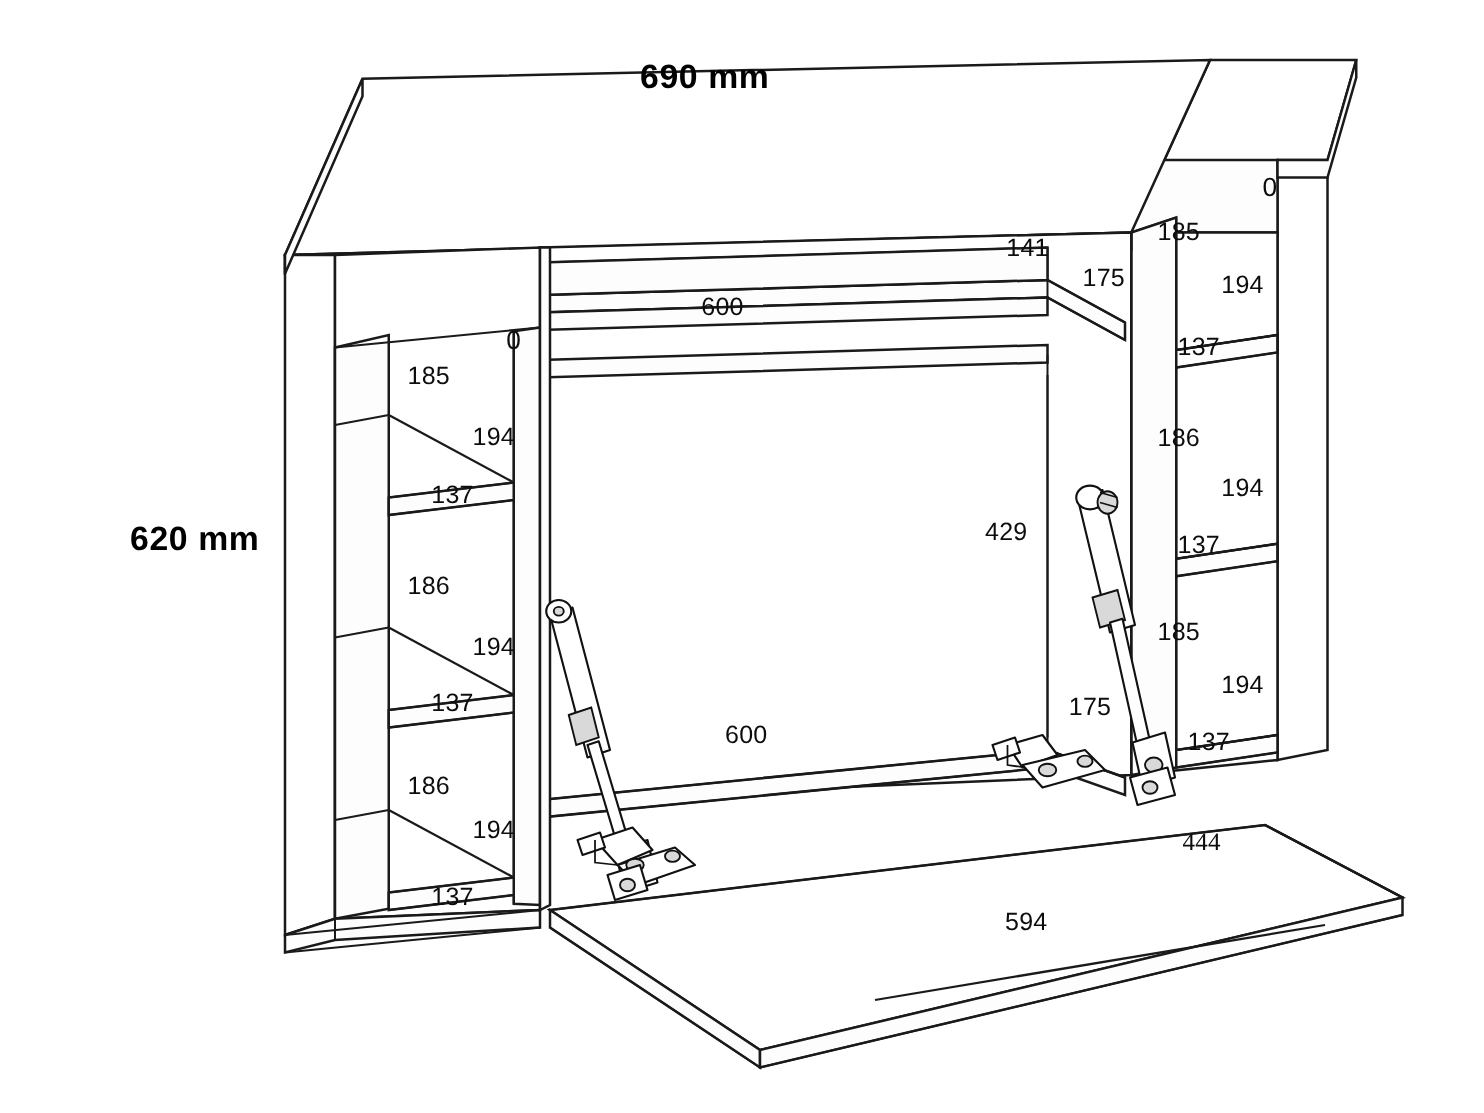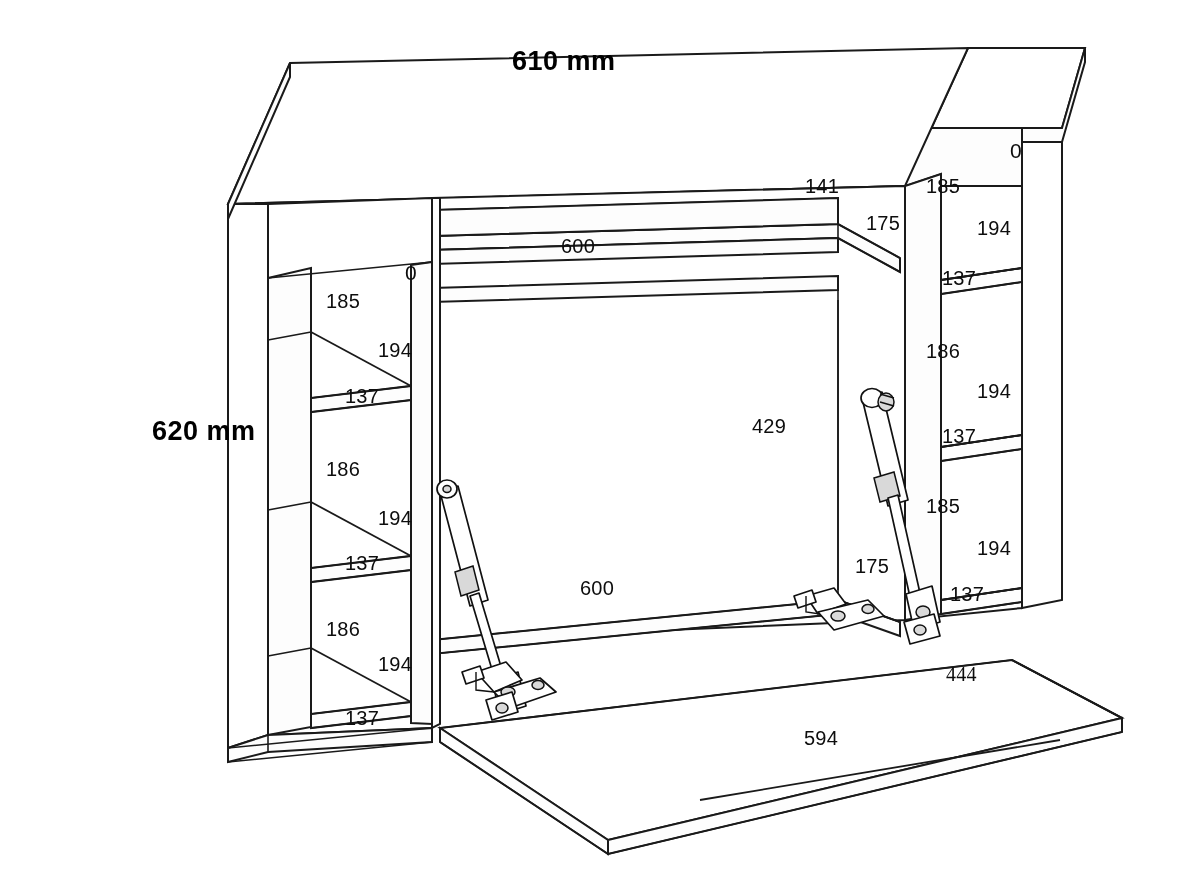--- a/index.html
+++ b/index.html
@@ -249,23 +249,23 @@
       <polygon class="hw-body" points="906,594 932,586 940,622 914,630"></polygon>
       <ellipse class="hw-dark" cx="923" cy="612" rx="7" ry="6"></ellipse>
       <polygon class="hw-body" points="904,622 934,614 940,636 910,644"></polygon>
       <ellipse class="hw-dark" cx="920" cy="630" rx="6" ry="5"></ellipse>
     </g>
 
     <line class="thin" x1="838" y1="300" x2="838" y2="590"></line>
 
   </svg>
 
-  <div class="overall-label" style="left:512px; top:48px;">610 mm</div>
-
-  <div class="overall-label" style="left:104px; top:418px;margin-left:48px;">620 mm</div>
+  <div class="overall-label" style="left:512px; top:48px;">690 mm</div>
+
+  <div class="overall-label" style="left:104px; top:418px;">620 mm</div>
 
   <div class="dim-zero" style="left:405px; top:262px;">0</div>
 
   <div class="dim-label" style="left:326px; top:291px;">185</div>
   <div class="dim-label" style="left:378px; top:340px;">194</div>
   <div class="dim-label" style="left:345px; top:386px;">137</div>
 
   <div class="dim-label" style="left:326px; top:459px;">186</div>
   <div class="dim-label" style="left:378px; top:508px;">194</div>
   <div class="dim-label" style="left:345px; top:553px;">137</div>
@@ -282,24 +282,24 @@
 
   <div class="dim-label" style="left:926px; top:341px;">186</div>
   <div class="dim-label" style="left:977px; top:381px;">194</div>
   <div class="dim-label" style="left:942px; top:426px;">137</div>
 
   <div class="dim-label" style="left:926px; top:496px;">185</div>
   <div class="dim-label" style="left:977px; top:538px;">194</div>
   <div class="dim-label" style="left:950px; top:584px;">137</div>
 
   <div class="dim-label" style="left:561px; top:236px;">600</div>
-  <div class="dim-label" style="left:805px; top:176px;">141</div>
+  <div class="dim-label" style="left:805px; top:189px;">141</div>
   <div class="dim-label" style="left:866px; top:213px;">175</div>
 
-  <div class="dim-label" style="left:752px; top:416px;text-align:right;">429</div>
+  <div class="dim-label" style="left:788px; top:416px;text-align:right;">429</div>
 
   <div class="dim-label" style="left:580px; top:578px;">600</div>
   <div class="dim-label" style="left:855px; top:556px;">175</div>
 
   <div class="dim-label" style="left:946px; top:664px;font-family:Liberation Serif, serif;">444</div>
   <div class="dim-label" style="left:804px; top:728px;">594</div>
 
 </div>
 
 </body></html>

